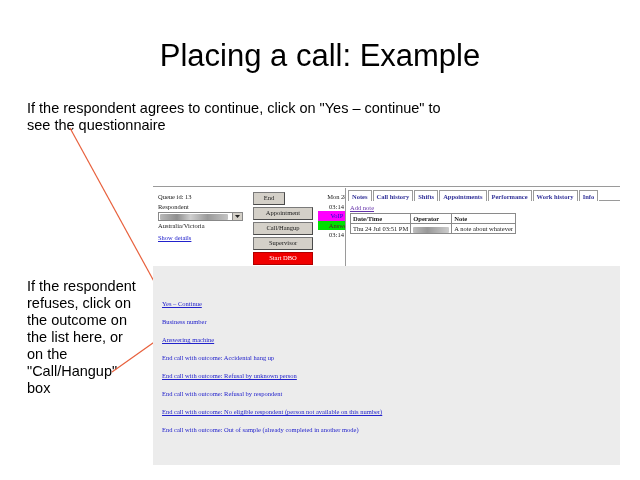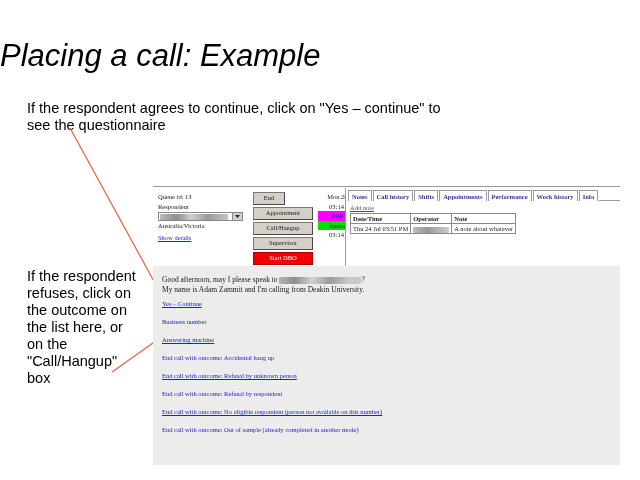--- a/index.html
+++ b/index.html
@@ -5,34 +5,33 @@
   html,body{margin:0;padding:0;}
   body{
     width:640px;height:480px;background:#ffffff;overflow:hidden;
     font-family:"Liberation Sans",sans-serif;color:#000;
     position:relative;
   }
   #slide{position:absolute;inset:0;}
 
   
   .slide-title{
-    position:absolute;left:0;top:38px;width:640px;text-align:left;
+    position:absolute;left:0;top:38px;width:640px;text-align:center;
     font-family:"Liberation Sans",sans-serif;
     font-size:31px;font-weight:400;letter-spacing:0px;color:#000;
     white-space:nowrap;
-    font-style:italic;
   }
 
   
   .callout-top{
     position:absolute;left:27px;top:100px;width:430px;
     font-size:14.5px;line-height:17px;color:#000;
   }
   .callout-left{
-    position:absolute;left:27px;top:268px;width:110px;
+    position:absolute;left:27px;top:278px;width:110px;
     font-size:14.5px;line-height:17px;color:#000;
   }
 
   
   .arrow-svg{position:absolute;left:0;top:0;width:640px;height:480px;
              pointer-events:none;}
 
   
   .shot{position:absolute;left:153px;top:186px;width:467px;height:279px;
         background:#ececec;border:0;font-family:"Liberation Serif",serif;}
@@ -191,24 +190,20 @@
             <td><span class="cell-redact"></span></td>
             <td>A note about whatever</td>
           </tr>
         </tbody>
           </table>
       </div>
     </div>
 
     <div class="shot-body">
 
-      <div class="script">
-        <span>Good afternoon, may I please speak to </span><span class="name-redact"></span><span>?</span><br>
-        <span>My name is Adam Zammit and I'm calling from Deakin University.</span>
-      </div>
 
       <div class="linklist">
         <a class="olink u" href="#">Yes – Continue</a>
         <a class="olink n" href="#">Business number</a>
         <a class="olink u" href="#">Answering machine</a>
       </div>
 
       <div class="outlist">
         <a class="olink n" href="#">End call with outcome: Accidental hang up</a>
         <a class="olink u" href="#">End call with outcome: Refusal by unknown person</a>

